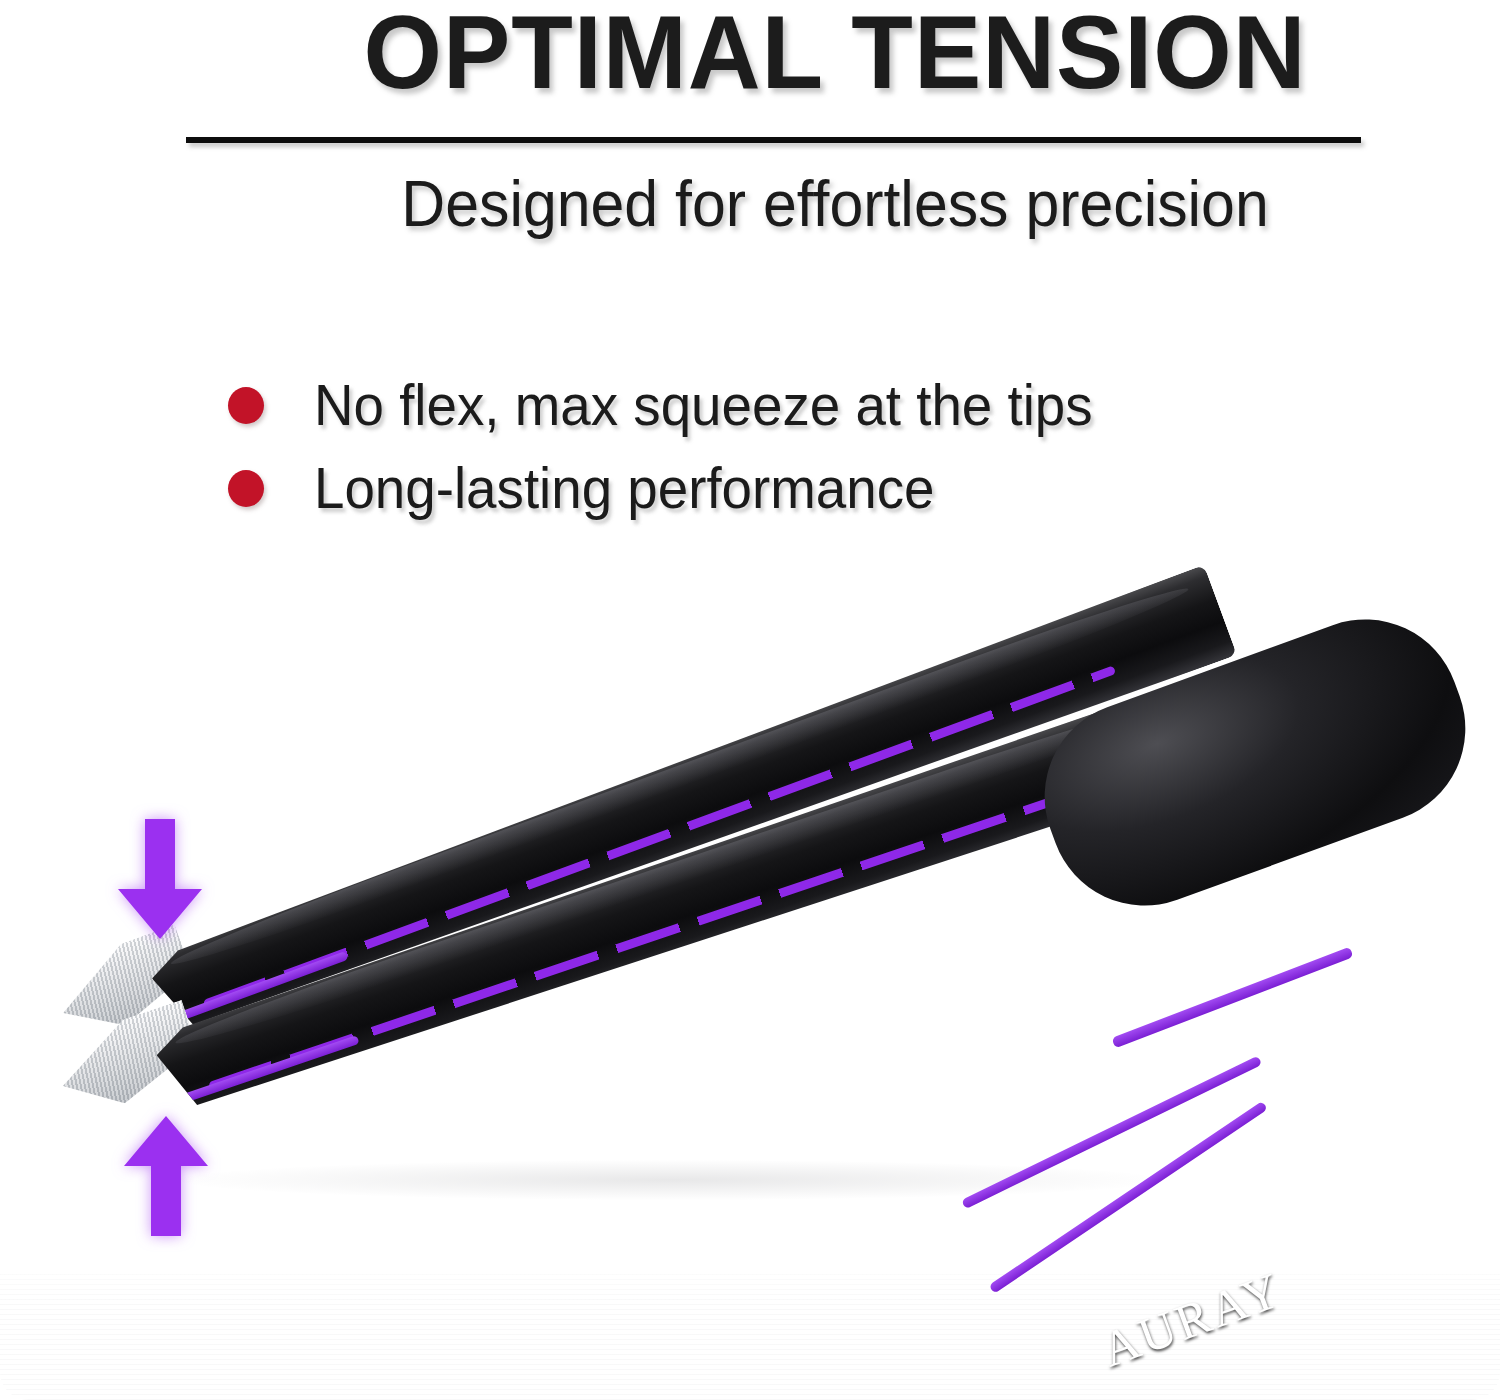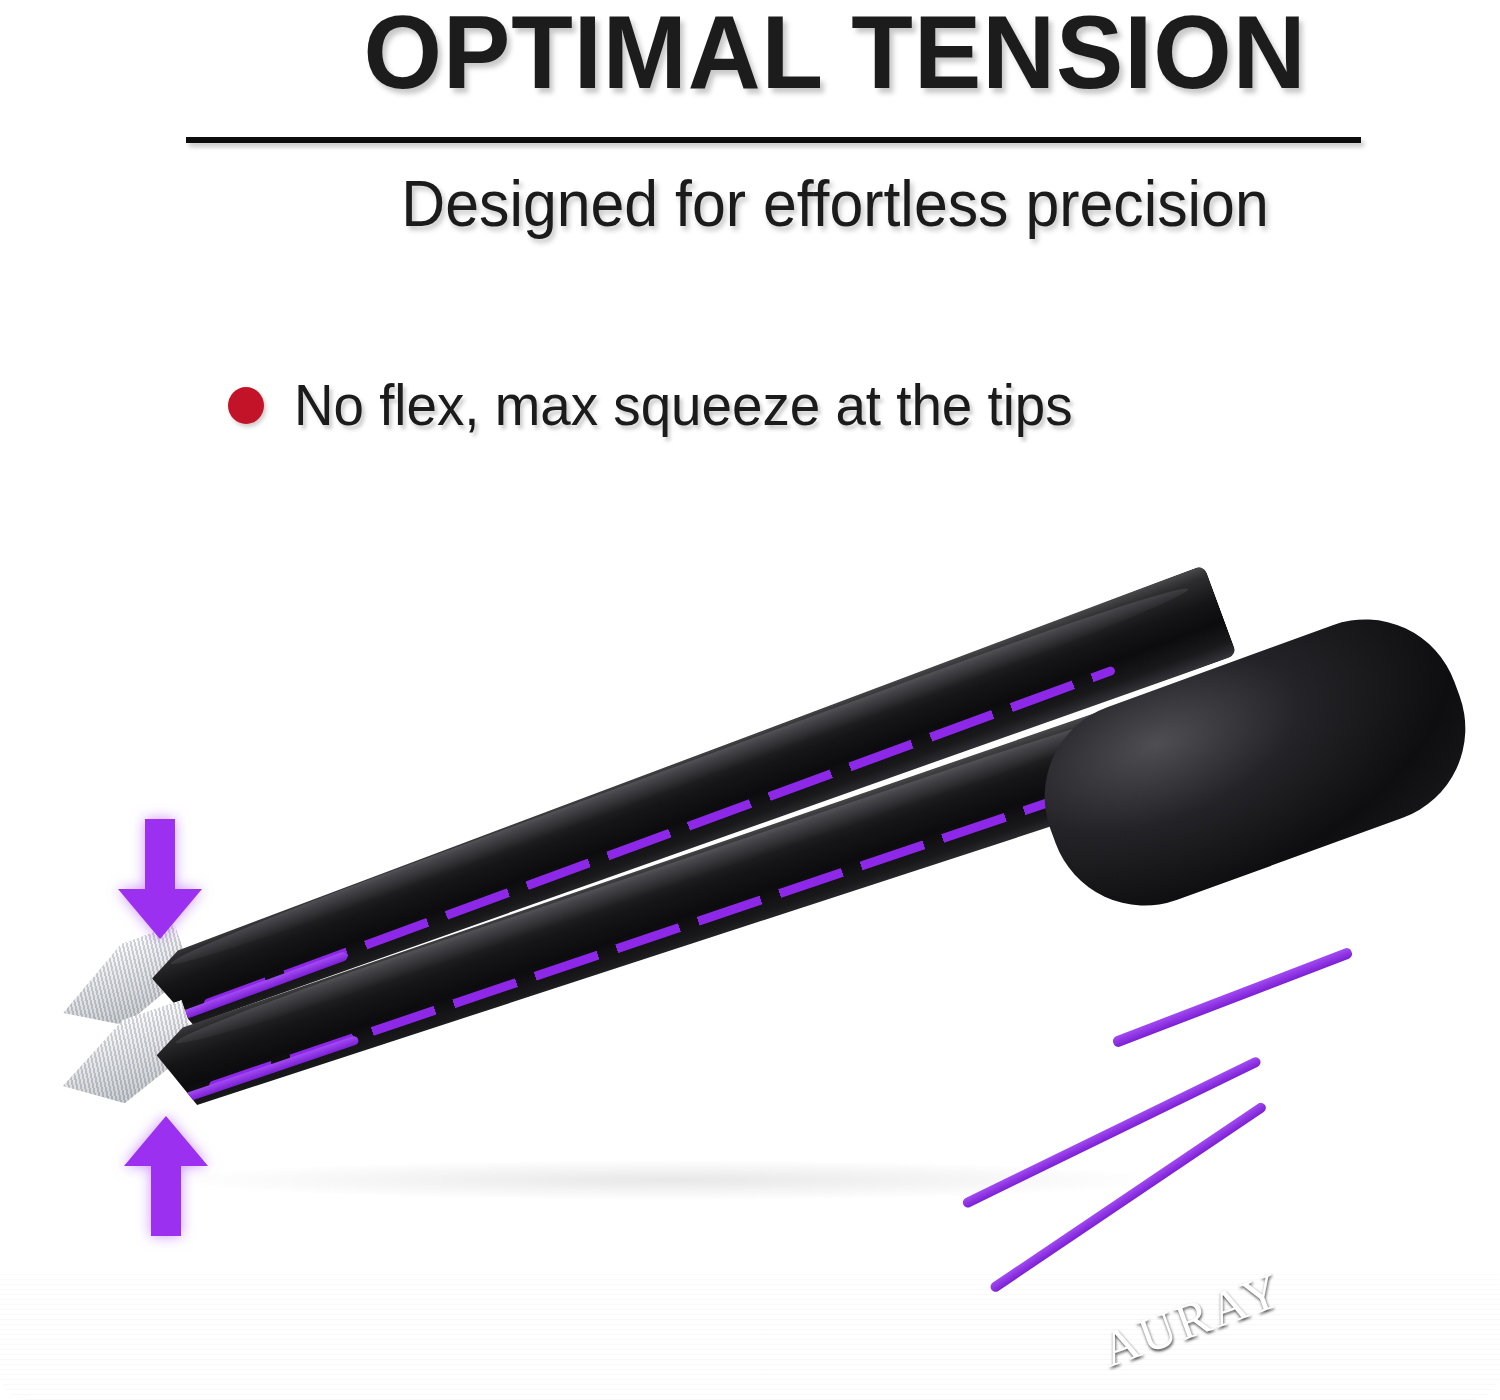--- a/index.html
+++ b/index.html
@@ -96,20 +96,21 @@
     left: 228px;
     top: 368px;
     width: 1150px;
   }
   .bullet-row {
     position: relative;
     height: 75px;
     margin-bottom: 8px;
     display: flex;
     align-items: center;
+    gap: 20px;
   }
   .bullet-dot {
     flex: 0 0 auto;
     width: 36px;
     height: 37px;
     border-radius: 50%;
     background: #C21328;
     margin-right: 30px;
     box-shadow: 2px 3px 4px rgba(140,120,120,0.40);
   }
@@ -269,20 +270,24 @@
   <div id="subtitle">Designed for effortless precision</div>
 
   <div id="bullets">
 
     <div class="bullet-row">
       <span class="bullet-dot"></span>
       <span class="bullet-text"><span>No flex, max squeeze at the tips</span></span>
     </div>
 
 
+    <div class="bullet-row">
+      <span class="bullet-dot"></span>
+      <span class="bullet-text"><span>Long-lasting performance</span></span>
+    </div>
 
   </div>
 
   <div id="product">
 
     <div id="product-shadow"></div>
 
     <div id="tweezers">
 
       <div class="tip" style="left:57px; top:345px; width:135px; height:78px;

